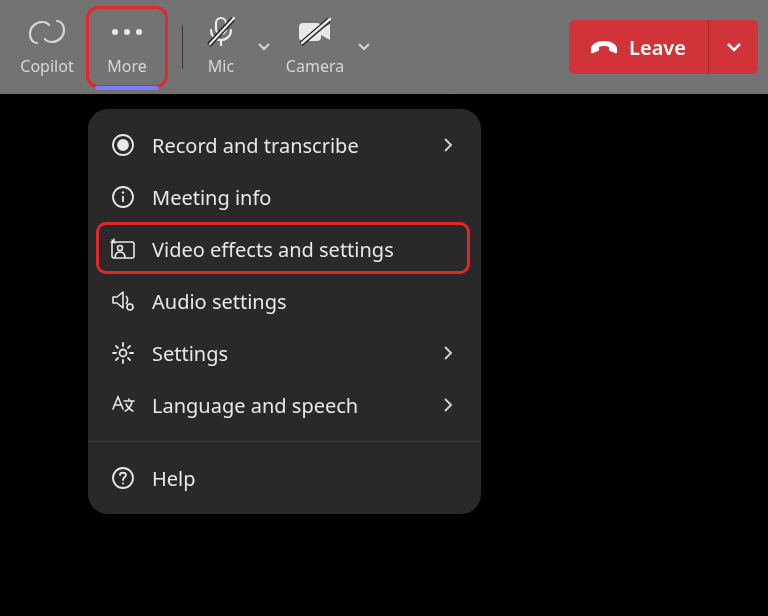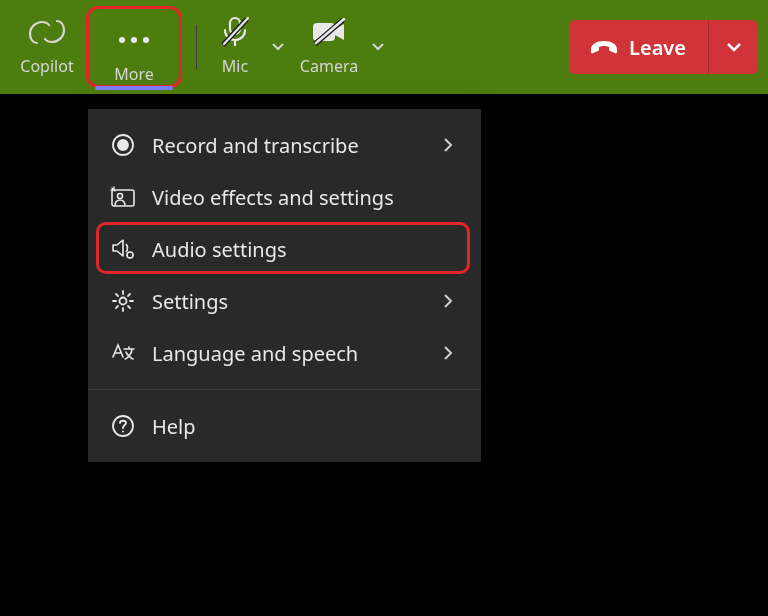--- a/index.html
+++ b/index.html
@@ -7,21 +7,21 @@
       width: 768px;
       height: 616px;
       background: #000;
       font-family: "Segoe UI", -apple-system, system-ui, sans-serif;
       color: #fff;
       overflow: hidden;
       position: relative;
     }
     .toolbar {
       height: 94px;
-      background: #4d7c0f;
+      background: #737373;
       display: flex;
       align-items: center;
       padding: 14px 10px;
       gap: 2px;
     }
     .tool-btn {
       display: flex;
       flex-direction: column;
       align-items: center;
       justify-content: center;
@@ -38,23 +38,22 @@
       align-items: center;
       justify-content: center;
     }
     .tool-btn .label {
       font-size: 16px;
       font-weight: 400;
     }
     .more-btn {
       border: 3px solid #e3262a;
       border-radius: 12px;
-      width: 96px;
+      width: 82px;
       height: 82px;
-      justify-content: flex-end;
     }
     .more-btn::after {
       content: "";
       position: absolute;
       bottom: -5px;
       left: 6px;
       right: 6px;
       height: 4px;
       background: #7a7ef8;
       border-radius: 2px;
@@ -104,21 +103,21 @@
       border-left: 1px solid #a72a2d;
       border-radius: 0 6px 6px 0;
       cursor: pointer;
     }
     .dropdown {
       position: absolute;
       top: 109px;
       left: 88px;
       width: 393px;
       background: #292929;
-      border-radius: 0;
+      border-radius: 20px;
       box-shadow: 0 8px 24px rgba(0,0,0,0.5);
       padding: 10px 0;
     }
     .menu-item {
       display: flex;
       align-items: center;
       gap: 16px;
       height: 52px;
       padding: 0 22px;
       cursor: pointer;
@@ -250,20 +249,31 @@
         </svg>
     </span>
     <span class="mlabel">Record and transcribe</span>
     <span class="chev">
       <svg width="10" height="16" viewBox="0 0 10 16" fill="none" stroke="#cfcfcf" stroke-width="2">
           <path d="M2 2 L8 8 L2 14"></path>
         </svg>
     </span>
   </div>
 
+  <div class="menu-item">
+    <span class="micon">
+      <svg width="24" height="24" viewBox="0 0 24 24" fill="none" stroke="#e8e8e8" stroke-width="1.8">
+          <circle cx="12" cy="12" r="10"></circle>
+          <line x1="12" y1="11" x2="12" y2="17"></line>
+          <circle cx="12" cy="7.5" r="1.2" fill="#e8e8e8" stroke="none"></circle>
+        </svg>
+    </span>
+    <span class="mlabel">Meeting info</span>
+    <span class="chev"></span>
+  </div>
 
   <div class="menu-item">
     <span class="micon">
       <svg width="26" height="22" viewBox="0 0 26 22" fill="none" stroke="#e8e8e8" stroke-width="1.6">
         <rect x="2" y="4" width="22" height="16" rx="2"></rect>
         <circle cx="10" cy="10" r="2.5"></circle>
         <path d="M5 20 C5 15 8 14 10 14 C12 14 15 15 15 20"></path>
         <path d="M2 2 L5 5 M4 1 L4 4 M1 4 L4 4" stroke-linecap="round" stroke-width="1.4"></path>
       </svg>
     </span>

